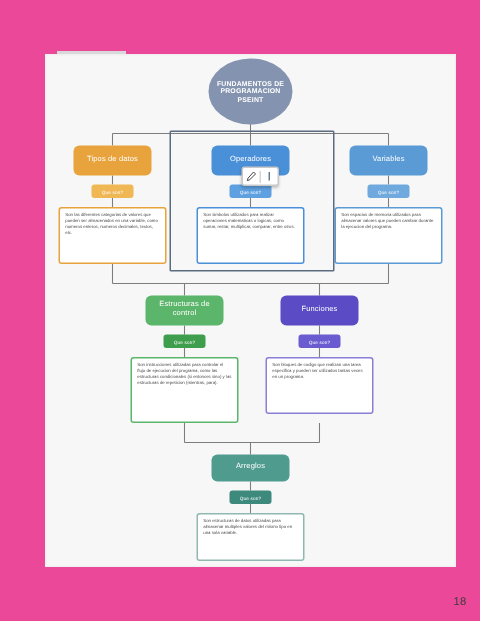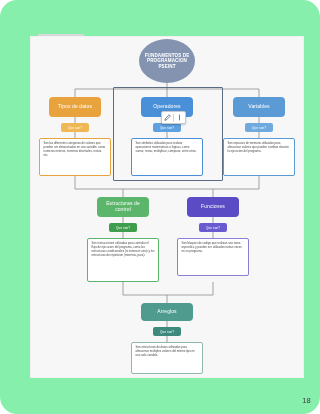--- a/index.html
+++ b/index.html
@@ -7,22 +7,21 @@
     width:320px;height:414px;
     background:#ffffff;
     font-family:"Liberation Sans", sans-serif;
     overflow:hidden;
     position:relative;
   }
 
   
   #page{
     position:absolute;left:0;top:0;width:320px;height:414px;
-    background:#86efac;
-    border-radius:17px;
+    background:#ec4899;
   }
   #page-top-rule{
     position:absolute;left:38px;top:34px;width:46px;height:2px;
     background:#d9d9d9;
   }
   #canvas{
     position:absolute;left:30px;top:36px;width:272px;height:340px;
     background:#f7f7f7;
     border:1px solid #f0f0f0;
   }

